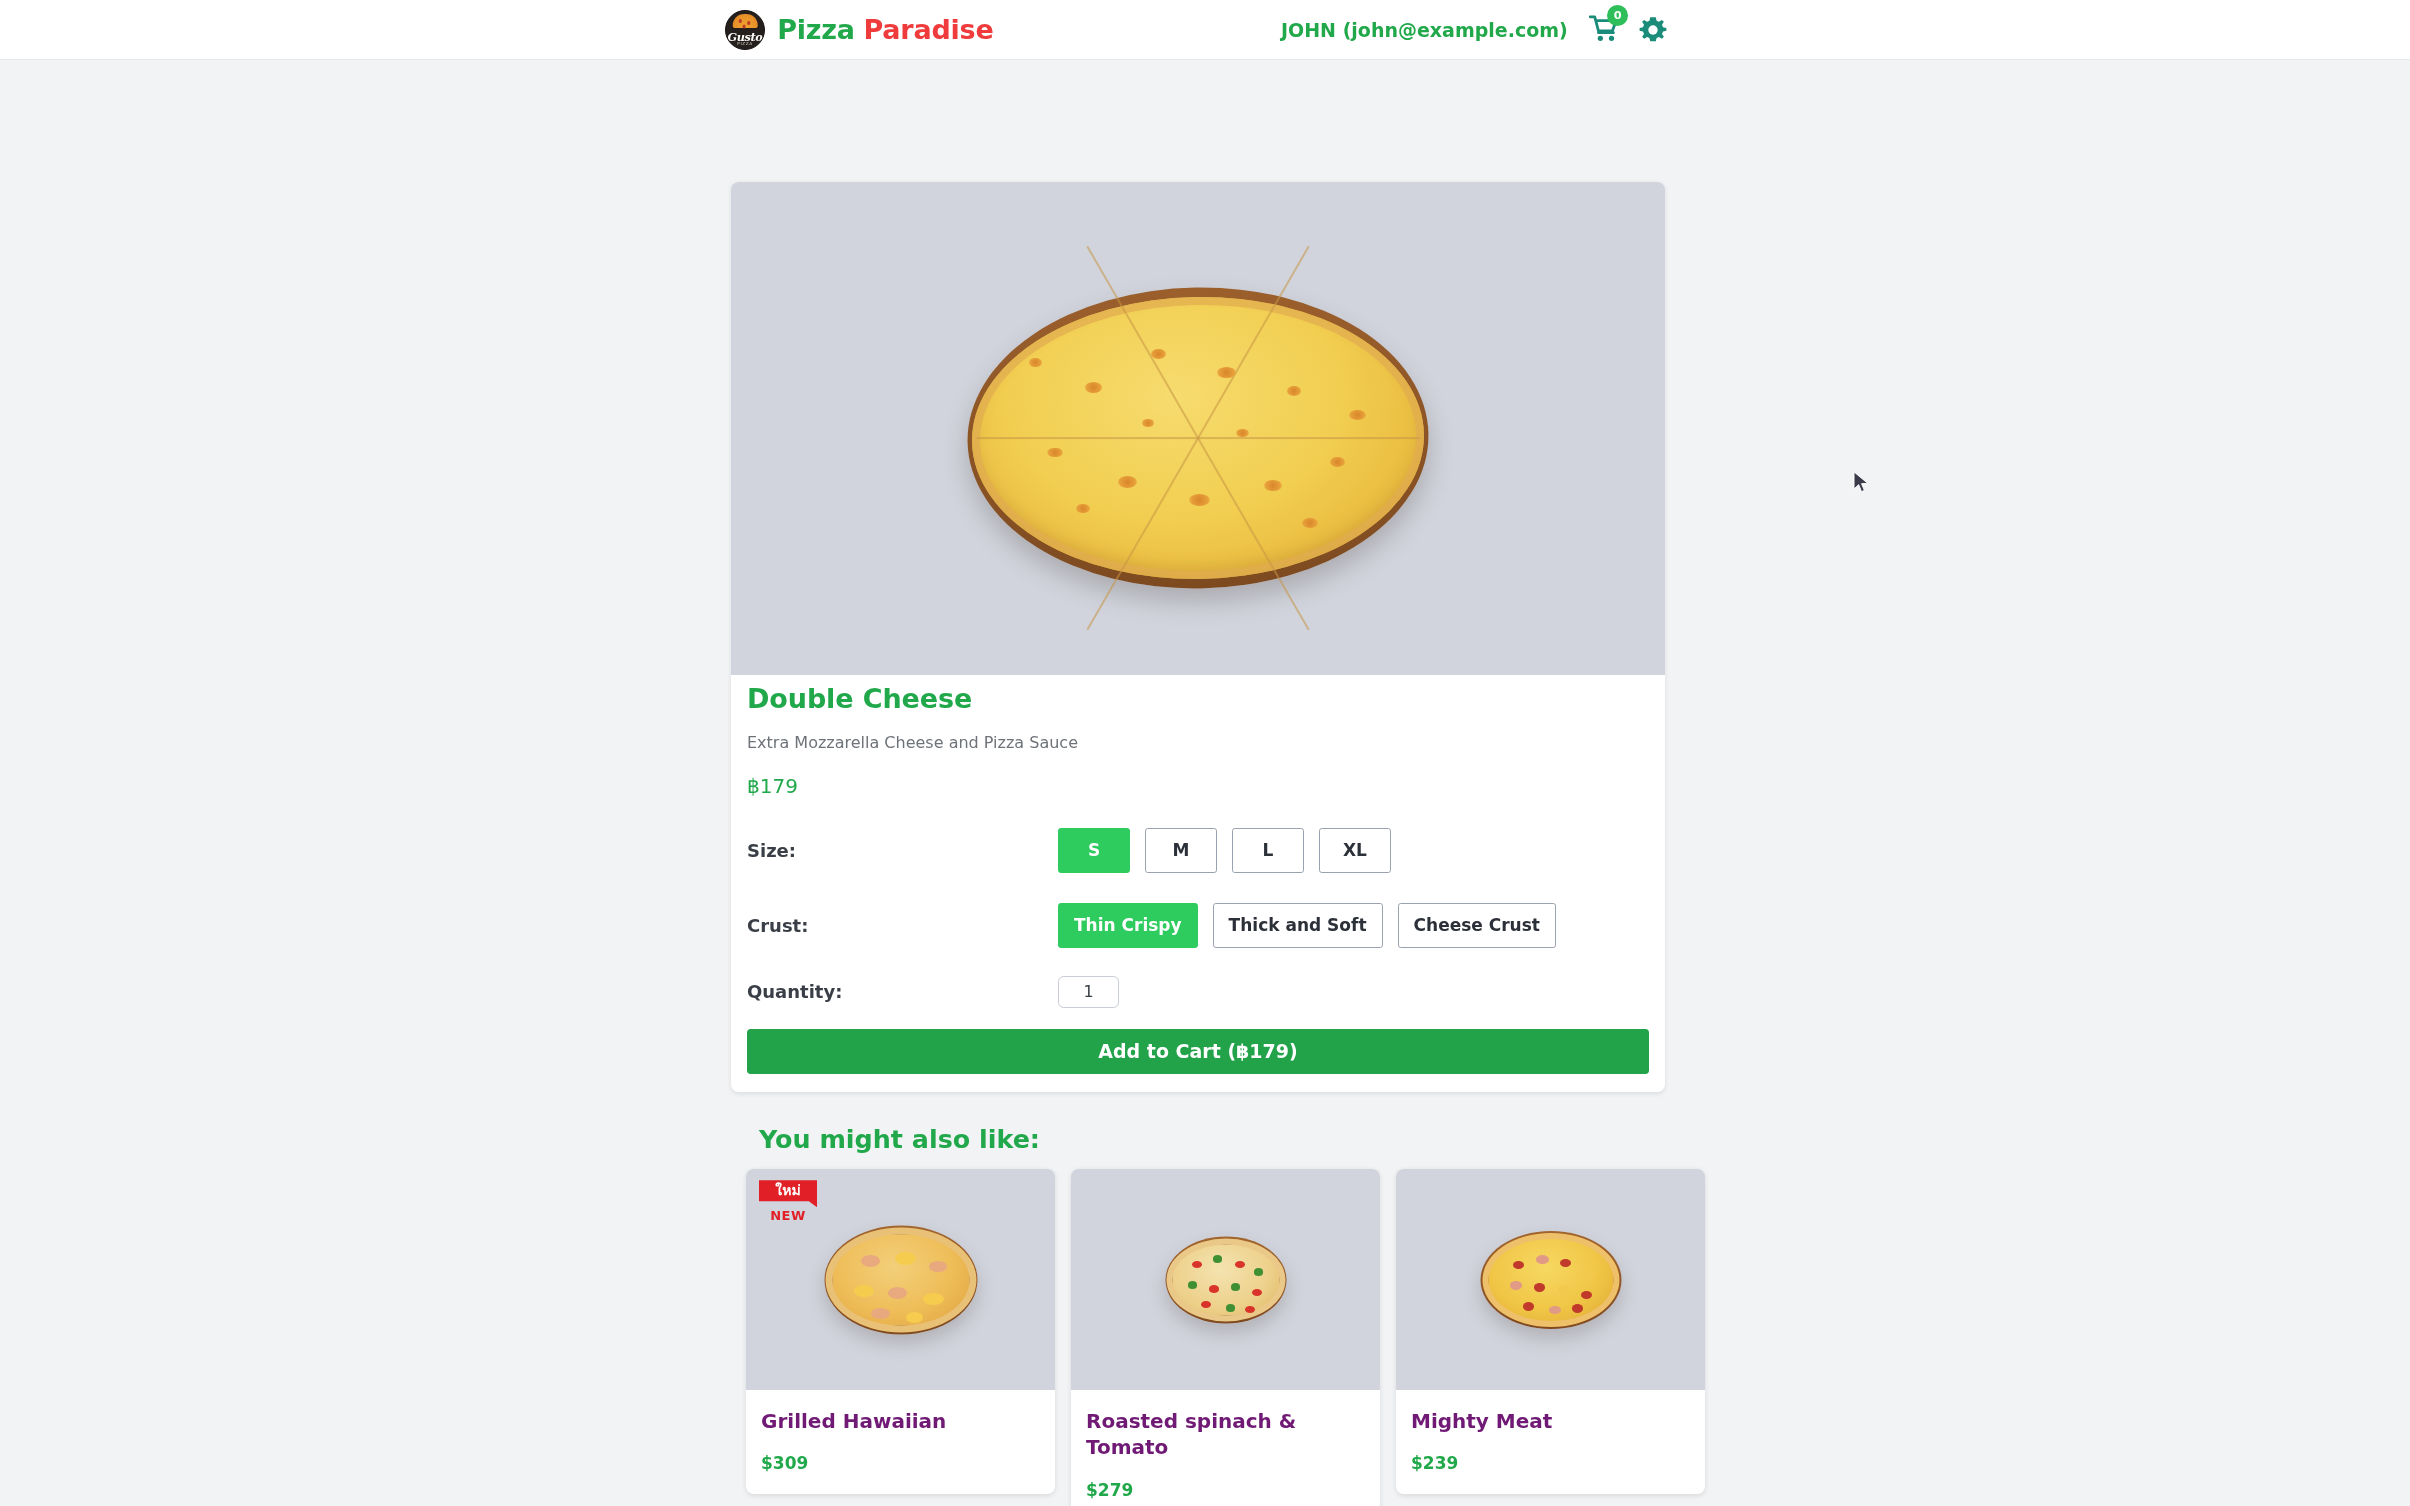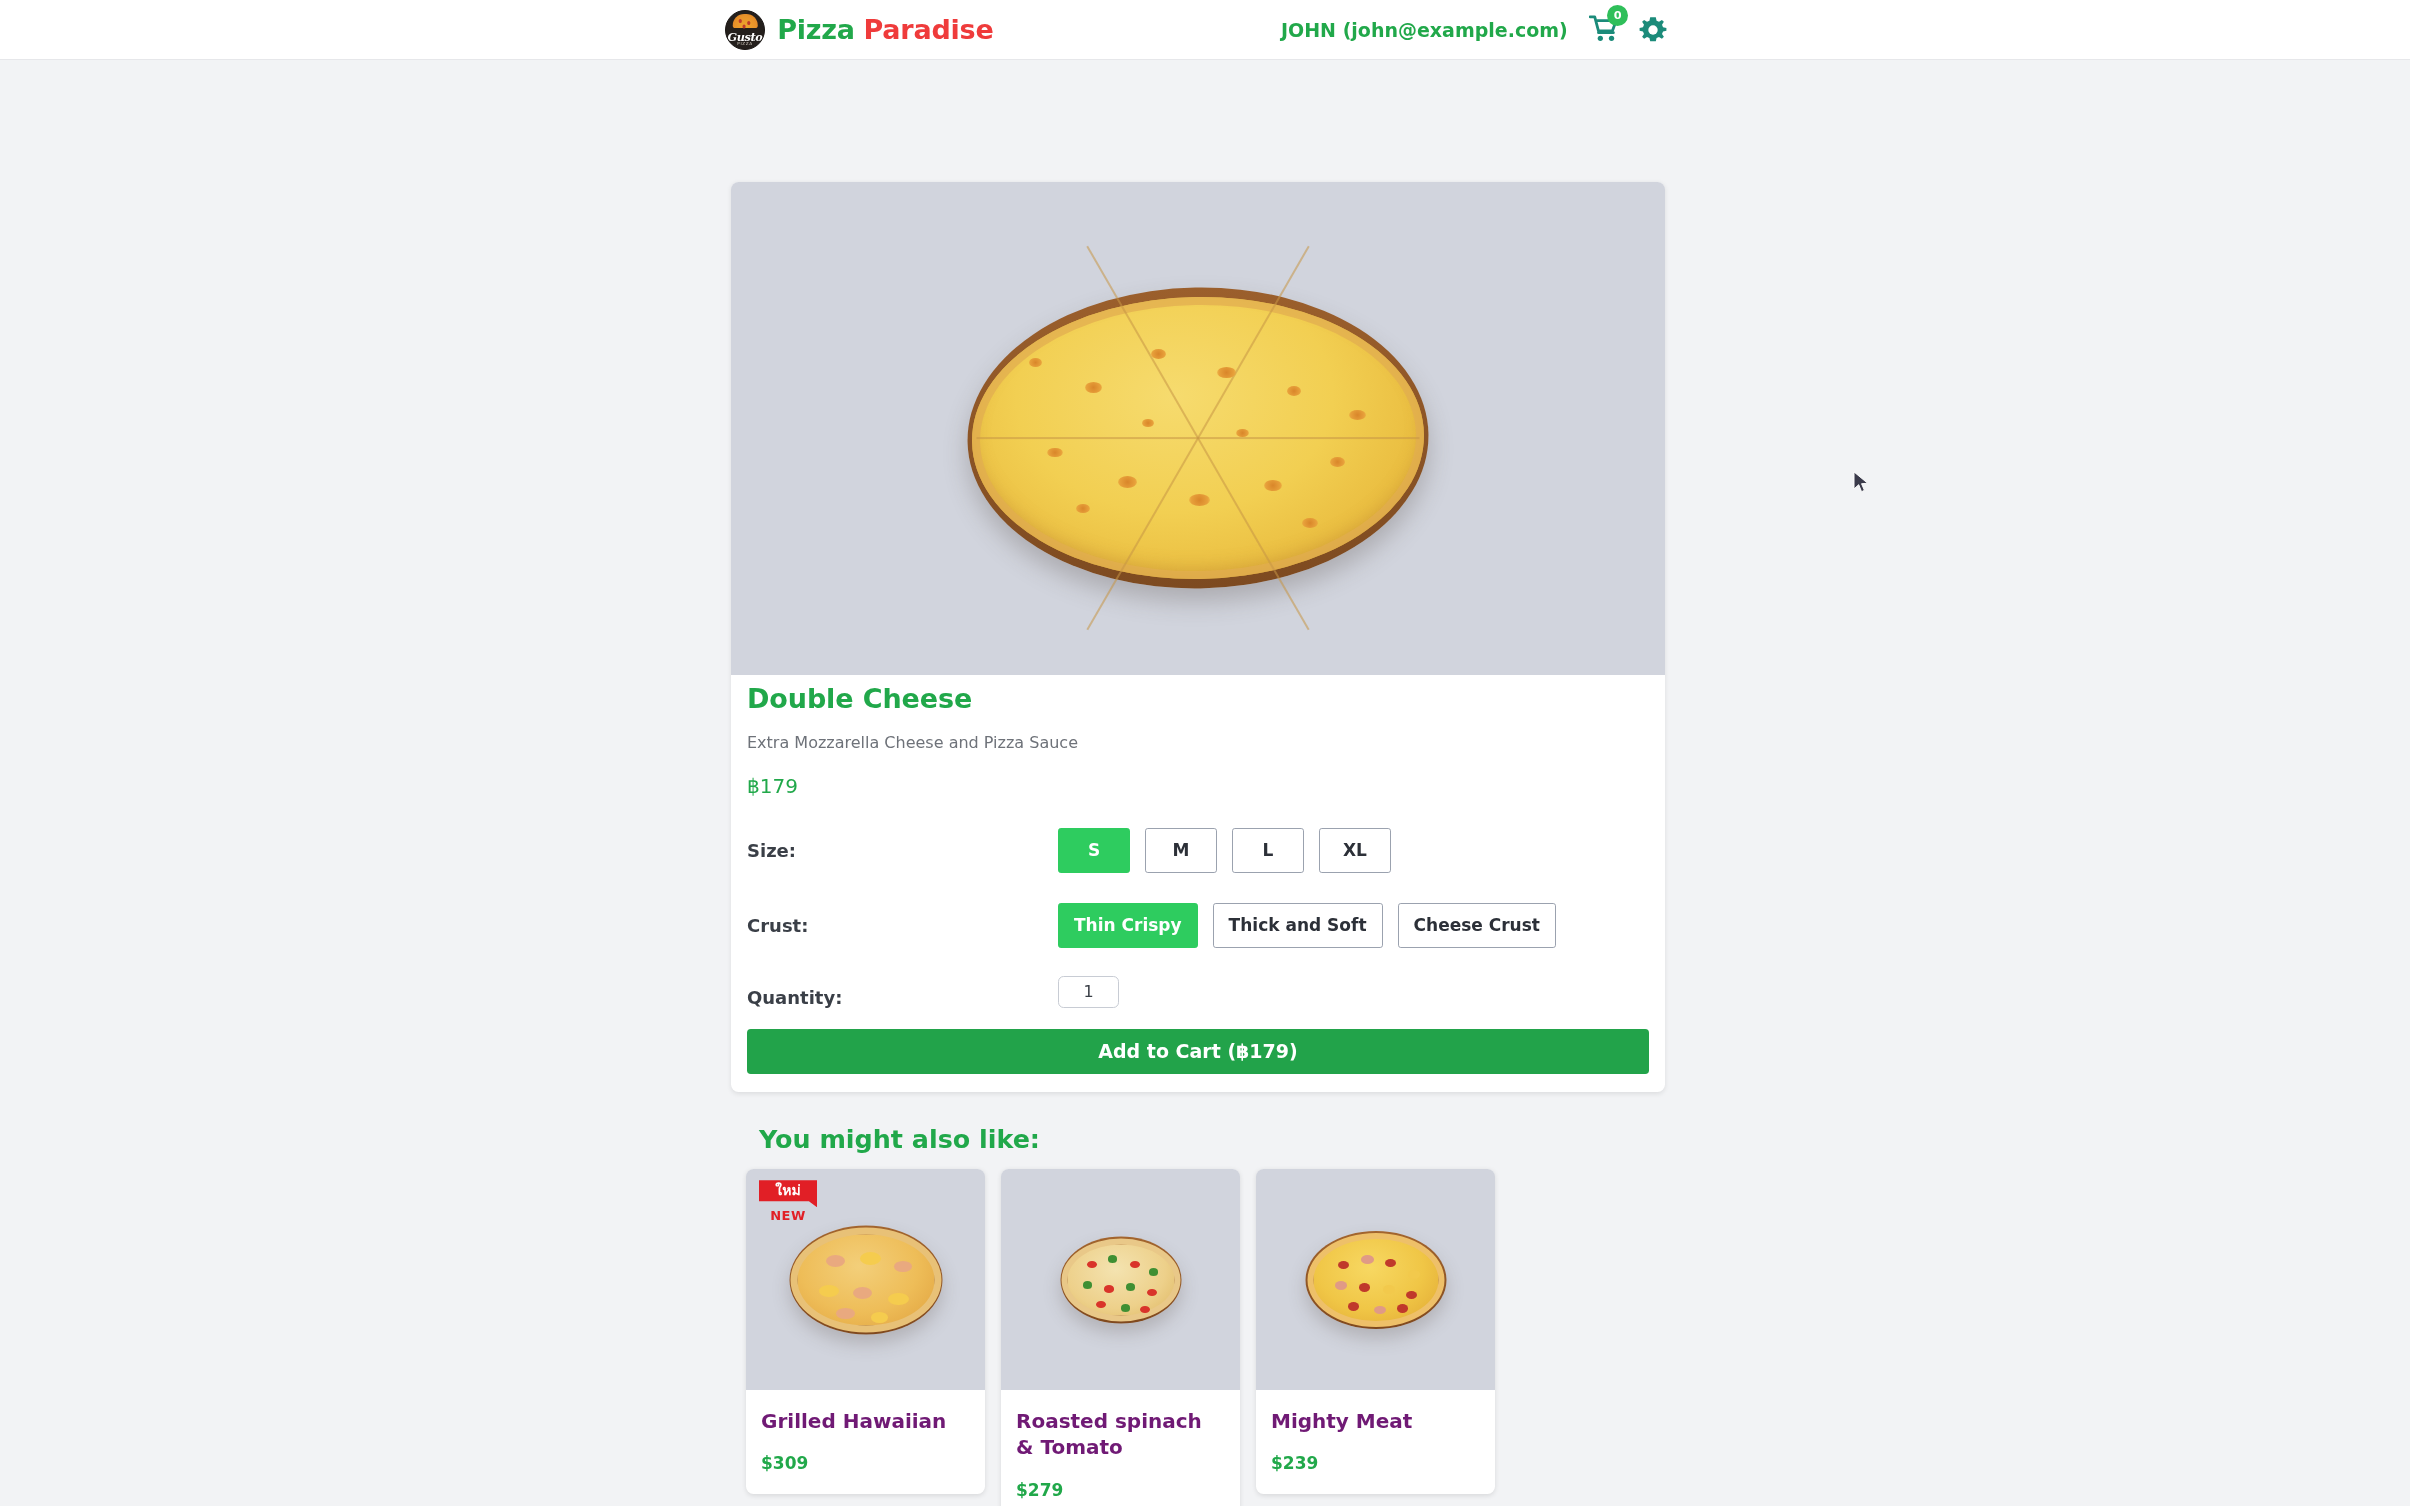--- a/index.html
+++ b/index.html
@@ -205,21 +205,21 @@
     min-width: 72px;
     padding: 0 15px;
     display: flex; align-items: center; justify-content: center;
     white-space: nowrap;
   }
   .chip.selected {
     background: #2ecc5f;
     border-color: #2ecc5f;
     color: #ffffff;
   }
-  .qty-row { display: flex; align-items: flex-end; margin-top: 28px; }
+  .qty-row { display: flex; align-items: center; margin-top: 28px; }
   .qty-input {
     width: 61px; height: 32px;
     border: 1.4px solid #c8ccd4;
     border-radius: 5.6px;
     background: #ffffff;
     font-family: inherit;
     font-size: 16px;
     color: #3a3f47;
     text-align: center;
     outline: none;
@@ -248,21 +248,21 @@
     color: #21a84a;
   }
   .reco-row {
     position: absolute;
     left: 746px; top: 1109px;
     display: flex;
     gap: 16px;
     align-items: flex-start;
   }
   .reco-card {
-    width: 239px;
+    width: 309px;
     background: #ffffff;
     border-radius: 7.5px;
     box-shadow: 0 1.9px 5.6px rgba(0,0,0,0.10);
     overflow: hidden;
     cursor: pointer;
   }
   .reco-img { height: 221px; background: #d1d4dd; position: relative; }
   .reco-body { padding: 18px 15px 21px 15px; }
   .reco-name { font-size: 20px; font-weight: 700; color: #701a75; line-height: 1.32; }
   .reco-price { font-size: 17px; font-weight: 700; color: #21a84a; margin-top: 19px; }

